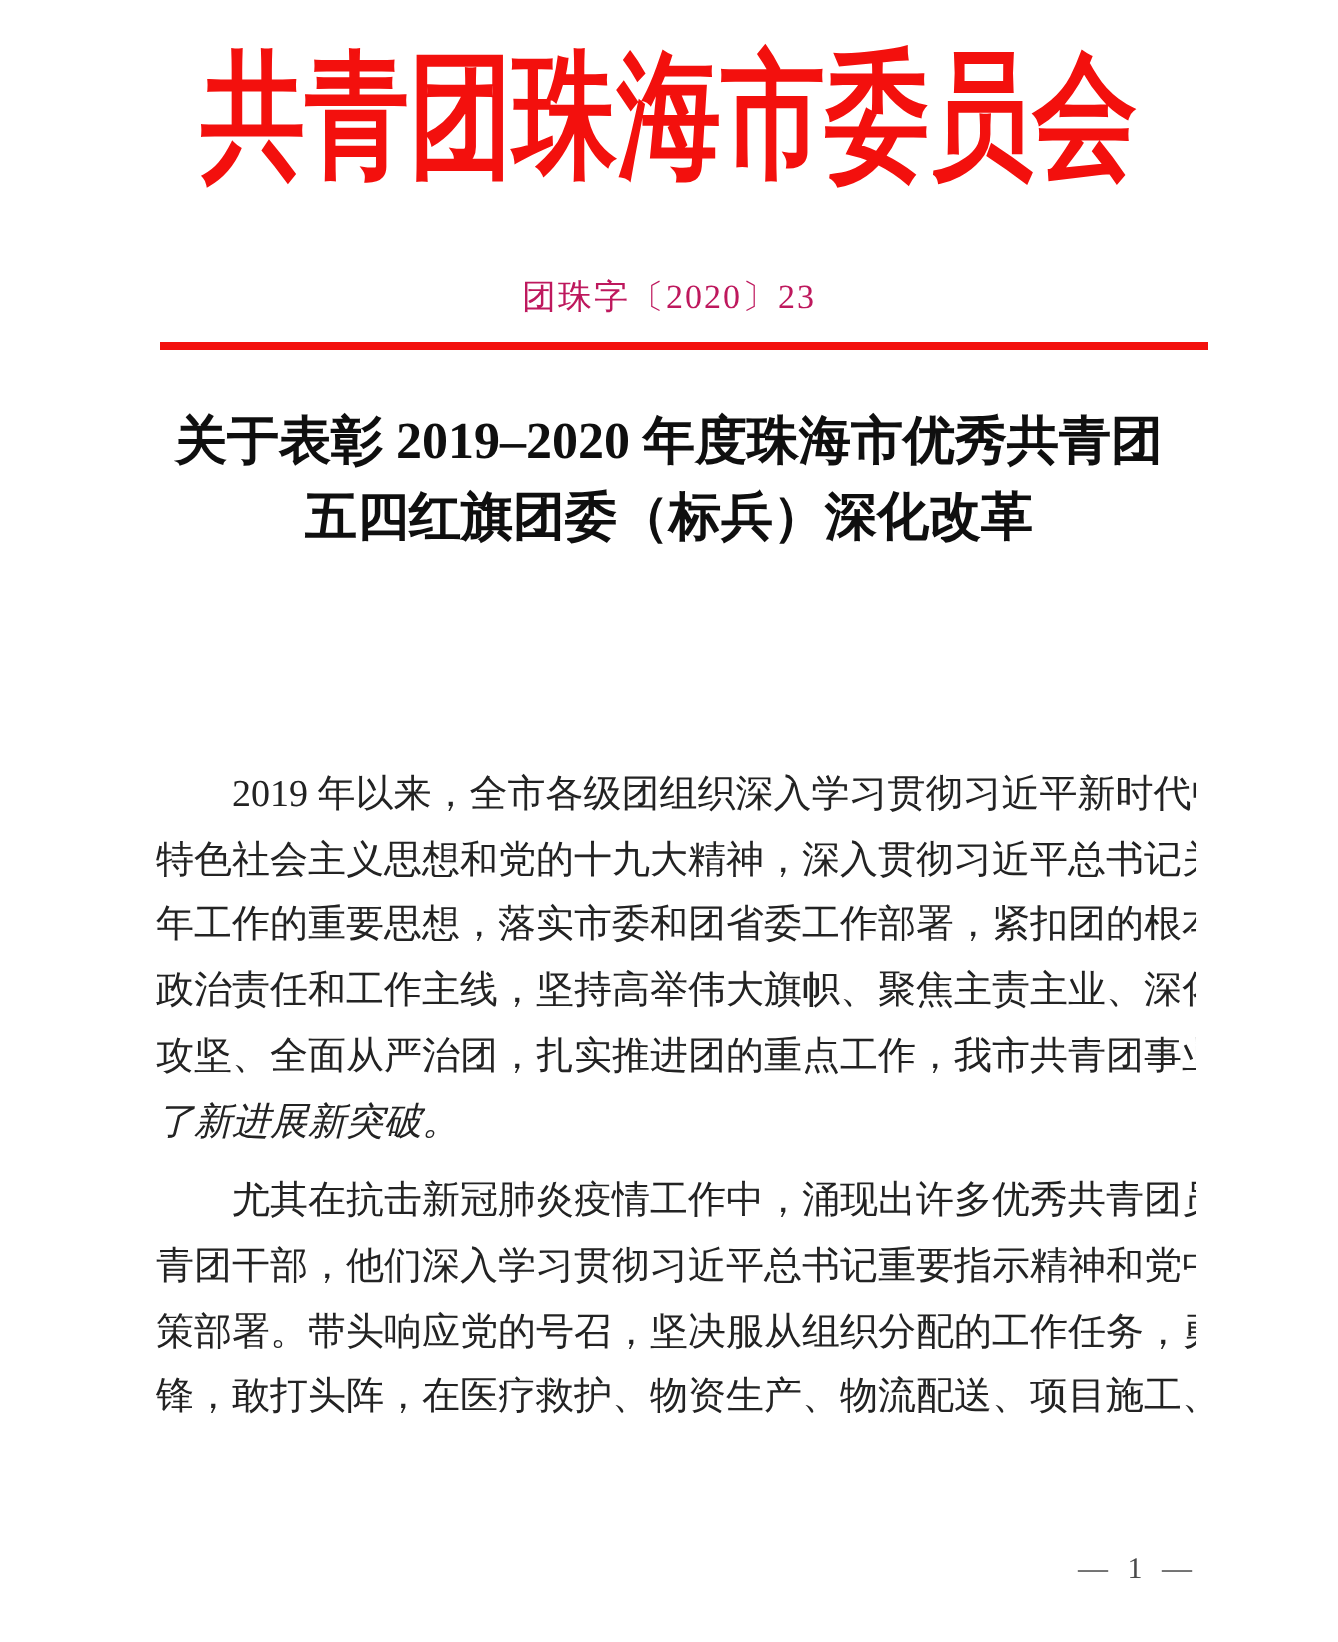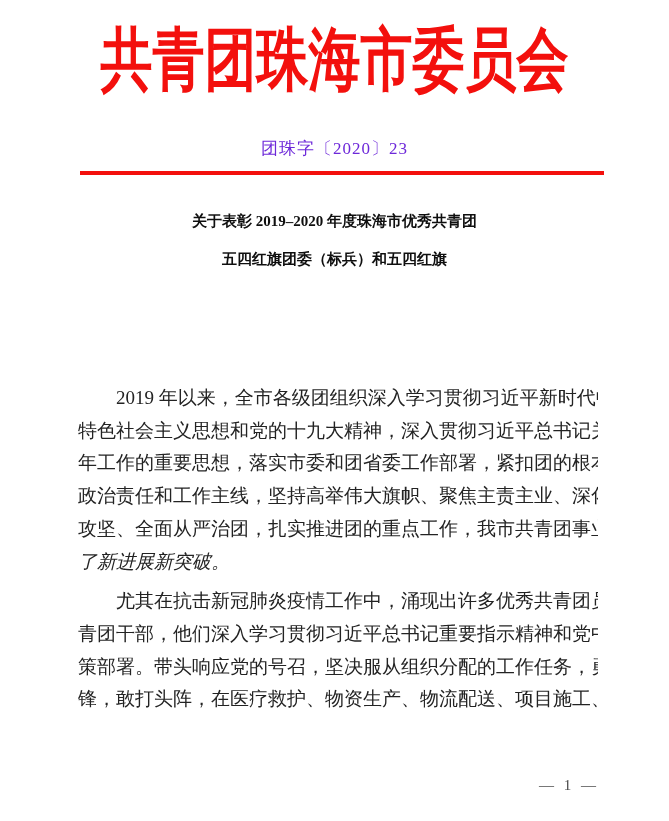--- a/index.html
+++ b/index.html
@@ -29,40 +29,40 @@
     transform: scaleY(1.32);
     transform-origin: top center;
   }
   .doc-number {
     position: absolute;
     top: 137px;
     left: 0;
     width: 100%;
     text-align: center;
     font-size: 17px;
-    color: #6d28d9;
+    color: #be185d;
     letter-spacing: 1px;
   }
   .red-divider {
     position: absolute;
     top: 171px;
     left: 80px;
     width: 524px;
     height: 4px;
     background: #f3100d;
   }
   .doc-title {
     position: absolute;
     top: 202px;
     left: 40px;
     width: 589px;
     text-align: center;
     font-weight: bold;
     color: #0f0f0f;
-    font-size: 15px;
+    font-size: 26px;
     line-height: 38px;
   }
   .doc-body {
     position: absolute;
     top: 382px;
     left: 78px;
     width: 520px;
     font-size: 19px;
     color: #232323;
   }
@@ -102,21 +102,21 @@
 <div class="page">
 
   <div class="org-header">共青团珠海市委员会</div>
 
   <div class="doc-number">团珠字〔2020〕23</div>
 
   <div class="red-divider"></div>
 
   <div class="doc-title">
     <div class="title-line">关于表彰 2019–2020 年度珠海市优秀共青团</div>
-    <div class="title-line">五四红旗团委（标兵）和五四红旗</div>
+    <div class="title-line">五四红旗团委（标兵）深化改革</div>
   </div>
 
   <div class="doc-body">
     <p class="body-line indent">2019 年以来，全市各级团组织深入学习贯彻习近平新时代中国</p>
     <p class="body-line">特色社会主义思想和党的十九大精神，深入贯彻习近平总书记关于青</p>
     <p class="body-line">年工作的重要思想，落实市委和团省委工作部署，紧扣团的根本任务、</p>
     <p class="body-line">政治责任和工作主线，坚持高举伟大旗帜、聚焦主责主业、深化改革</p>
     <p class="body-line">攻坚、全面从严治团，扎实推进团的重点工作，我市共青团事业取得</p>
     <p class="body-line para-end">了新进展新突破。</p>
     <p class="body-line indent para-start-2">尤其在抗击新冠肺炎疫情工作中，涌现出许多优秀共青团员、共</p>

